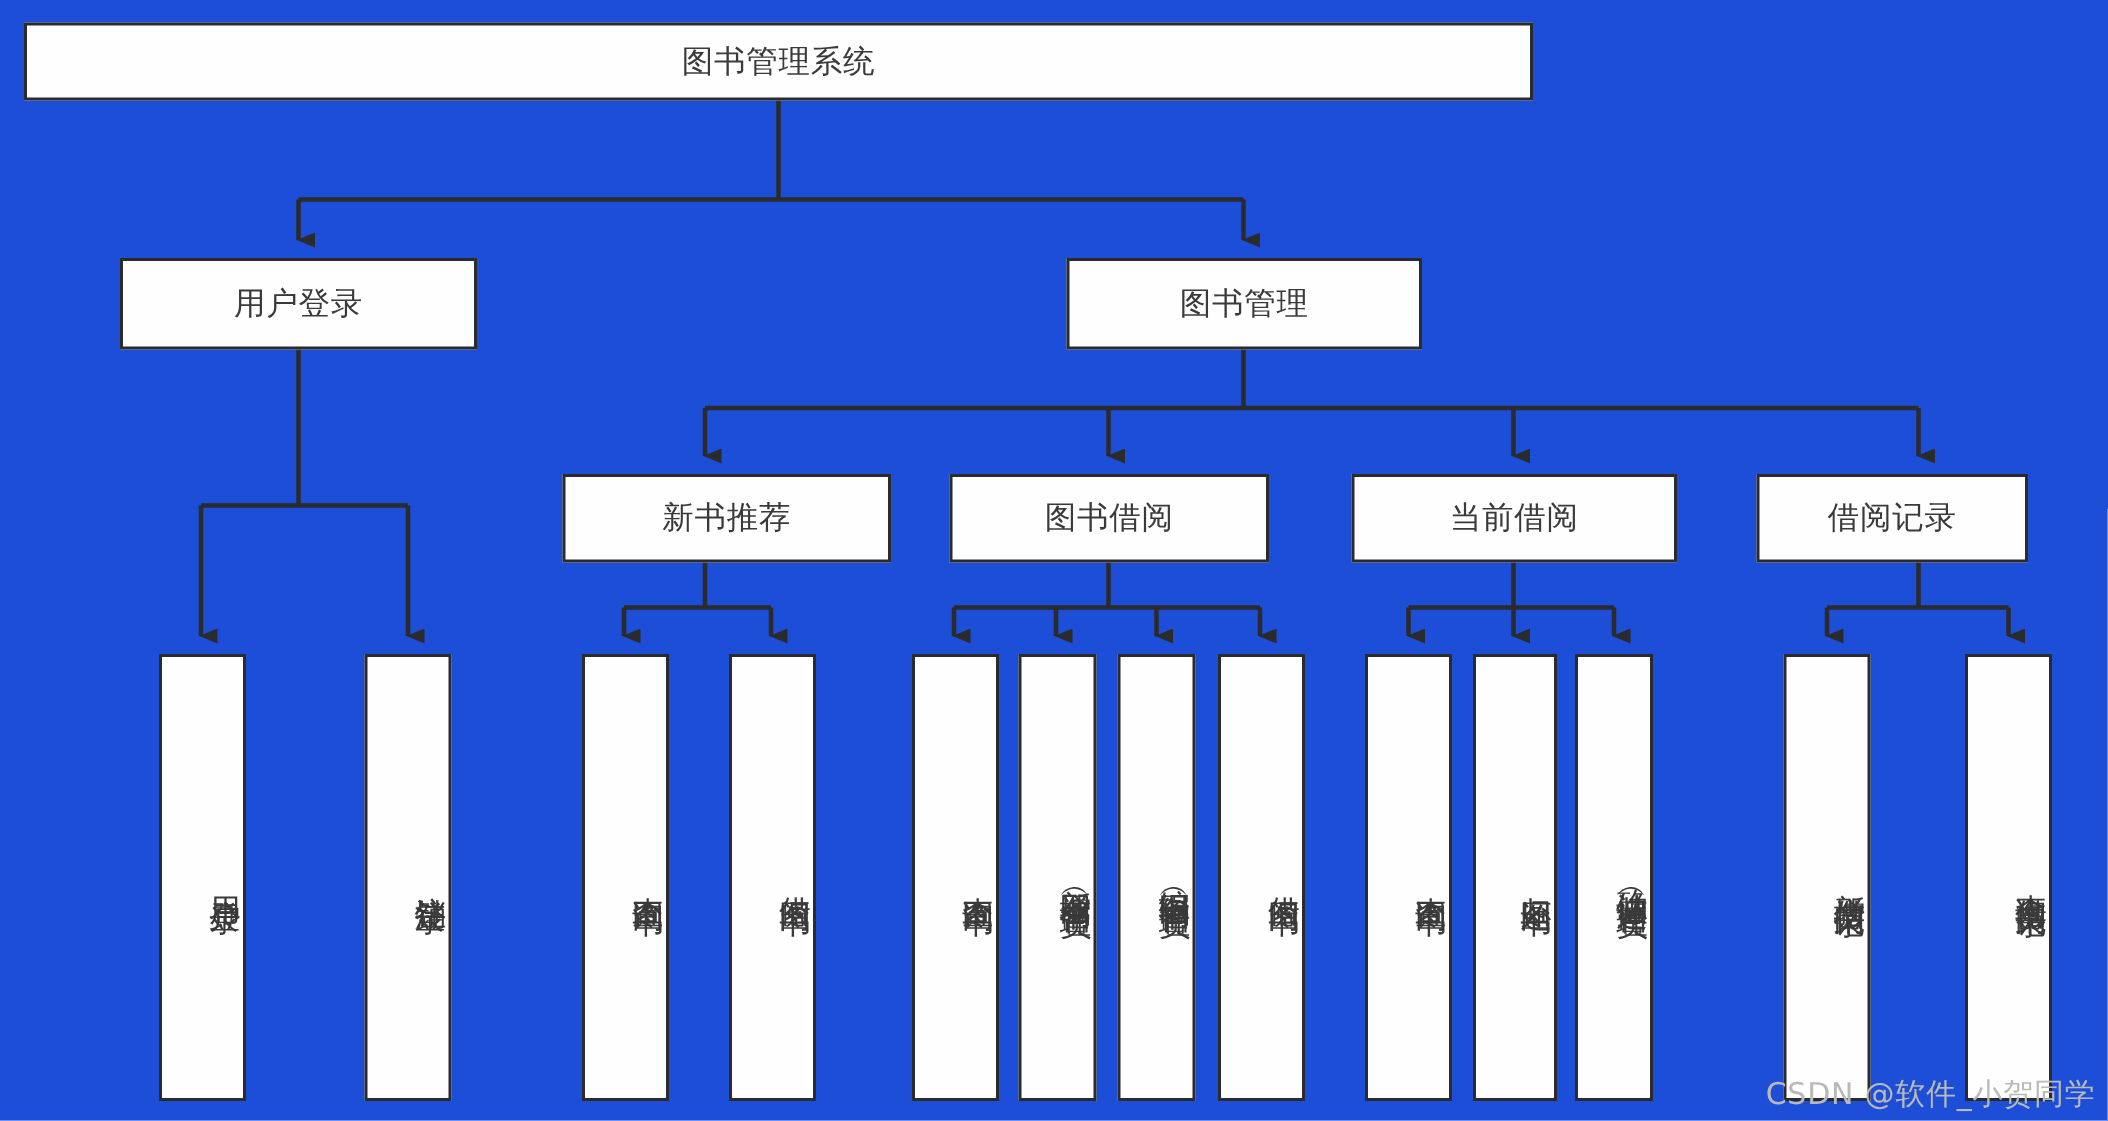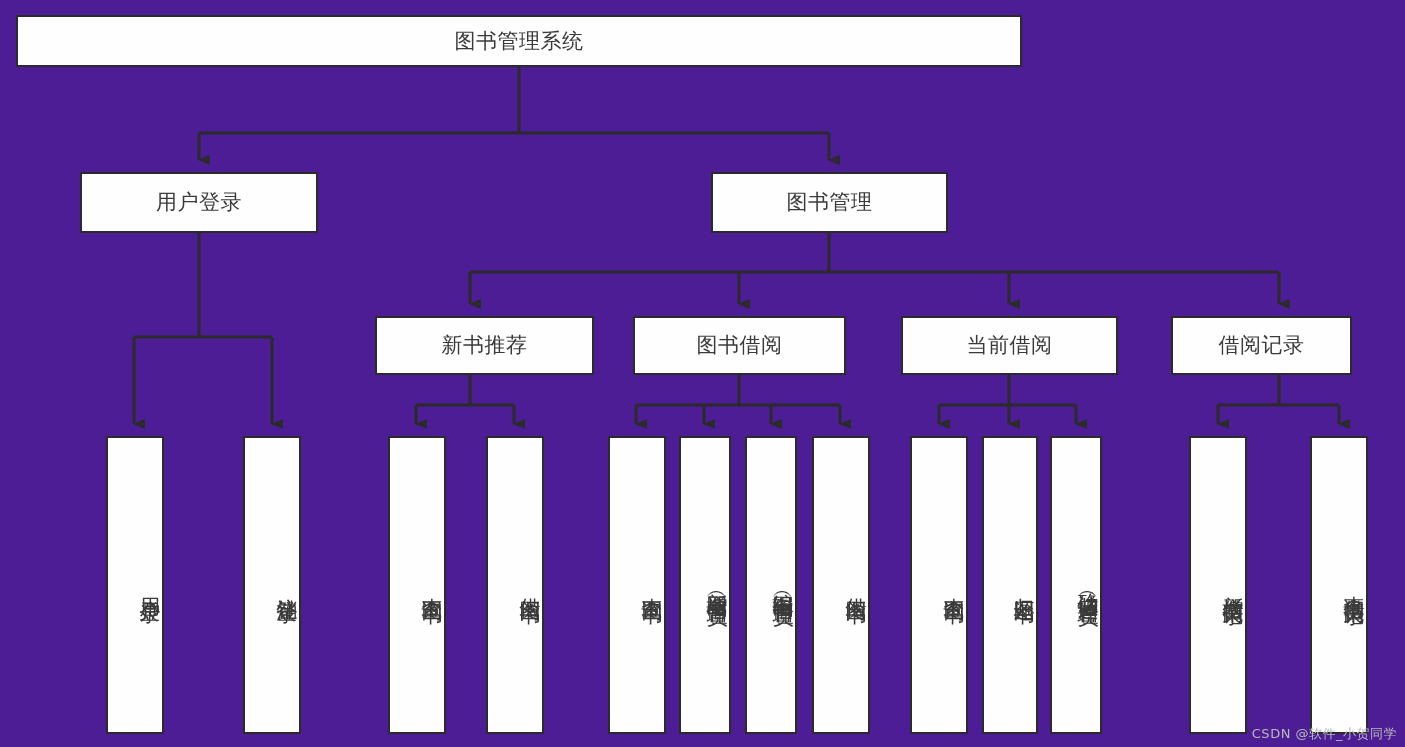--- a/index.html
+++ b/index.html
@@ -10,21 +10,21 @@
   body {
     width: 1405px;
     height: 747px;
     font-family: "DejaVu Sans", "Liberation Sans", sans-serif;
     overflow: hidden;
   }
   #diagram-root {
     position: relative;
     width: 1405px;
     height: 747px;
-    background: #4c1d95;
+    background: #1d4ed8;
   }
   svg.edges {
     position: absolute;
     left: 0;
     top: 0;
     width: 1405px;
     height: 747px;
     pointer-events: none;
   }
   .node {
@@ -54,21 +54,21 @@
   }
   .node.vert .label {
     writing-mode: vertical-rl;
     text-orientation: upright;
     white-space: nowrap;
   }
   .watermark {
     position: absolute;
     right: 8px;
     bottom: 4px;
-    font-size: 13px;
+    font-size: 20px;
     color: #b9b9b9;
     white-space: nowrap;
     letter-spacing: 0.5px;
   }
 </style>
 </head>
 <body>
 
 <div id="diagram-root">
 

